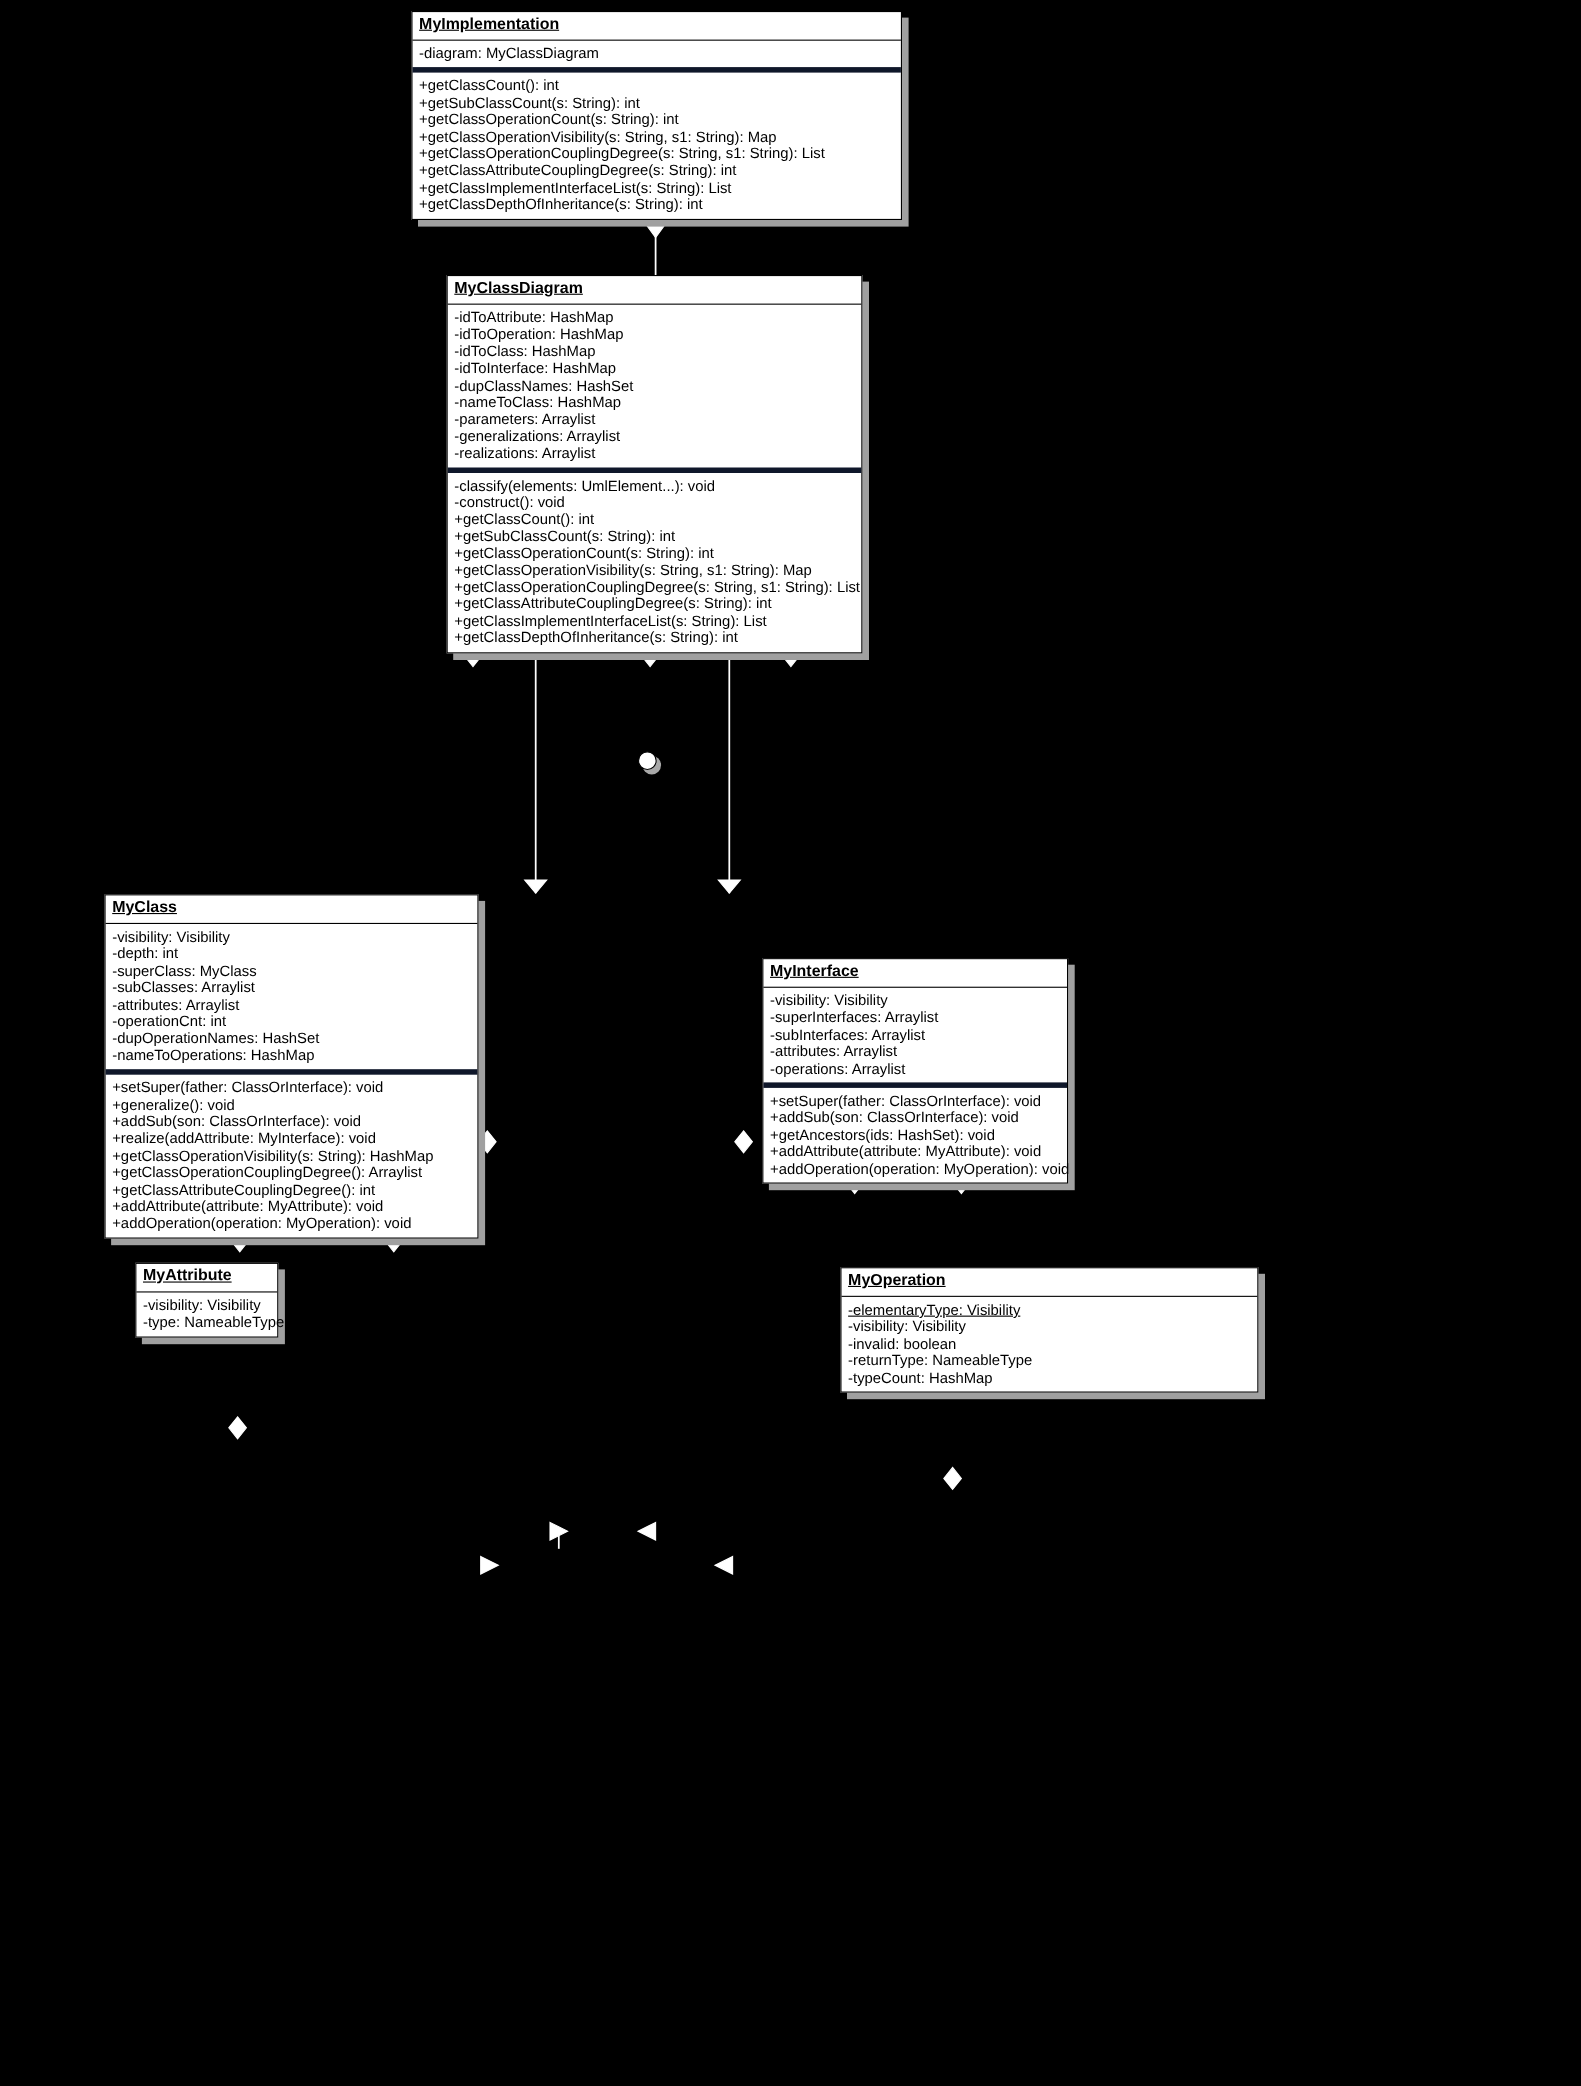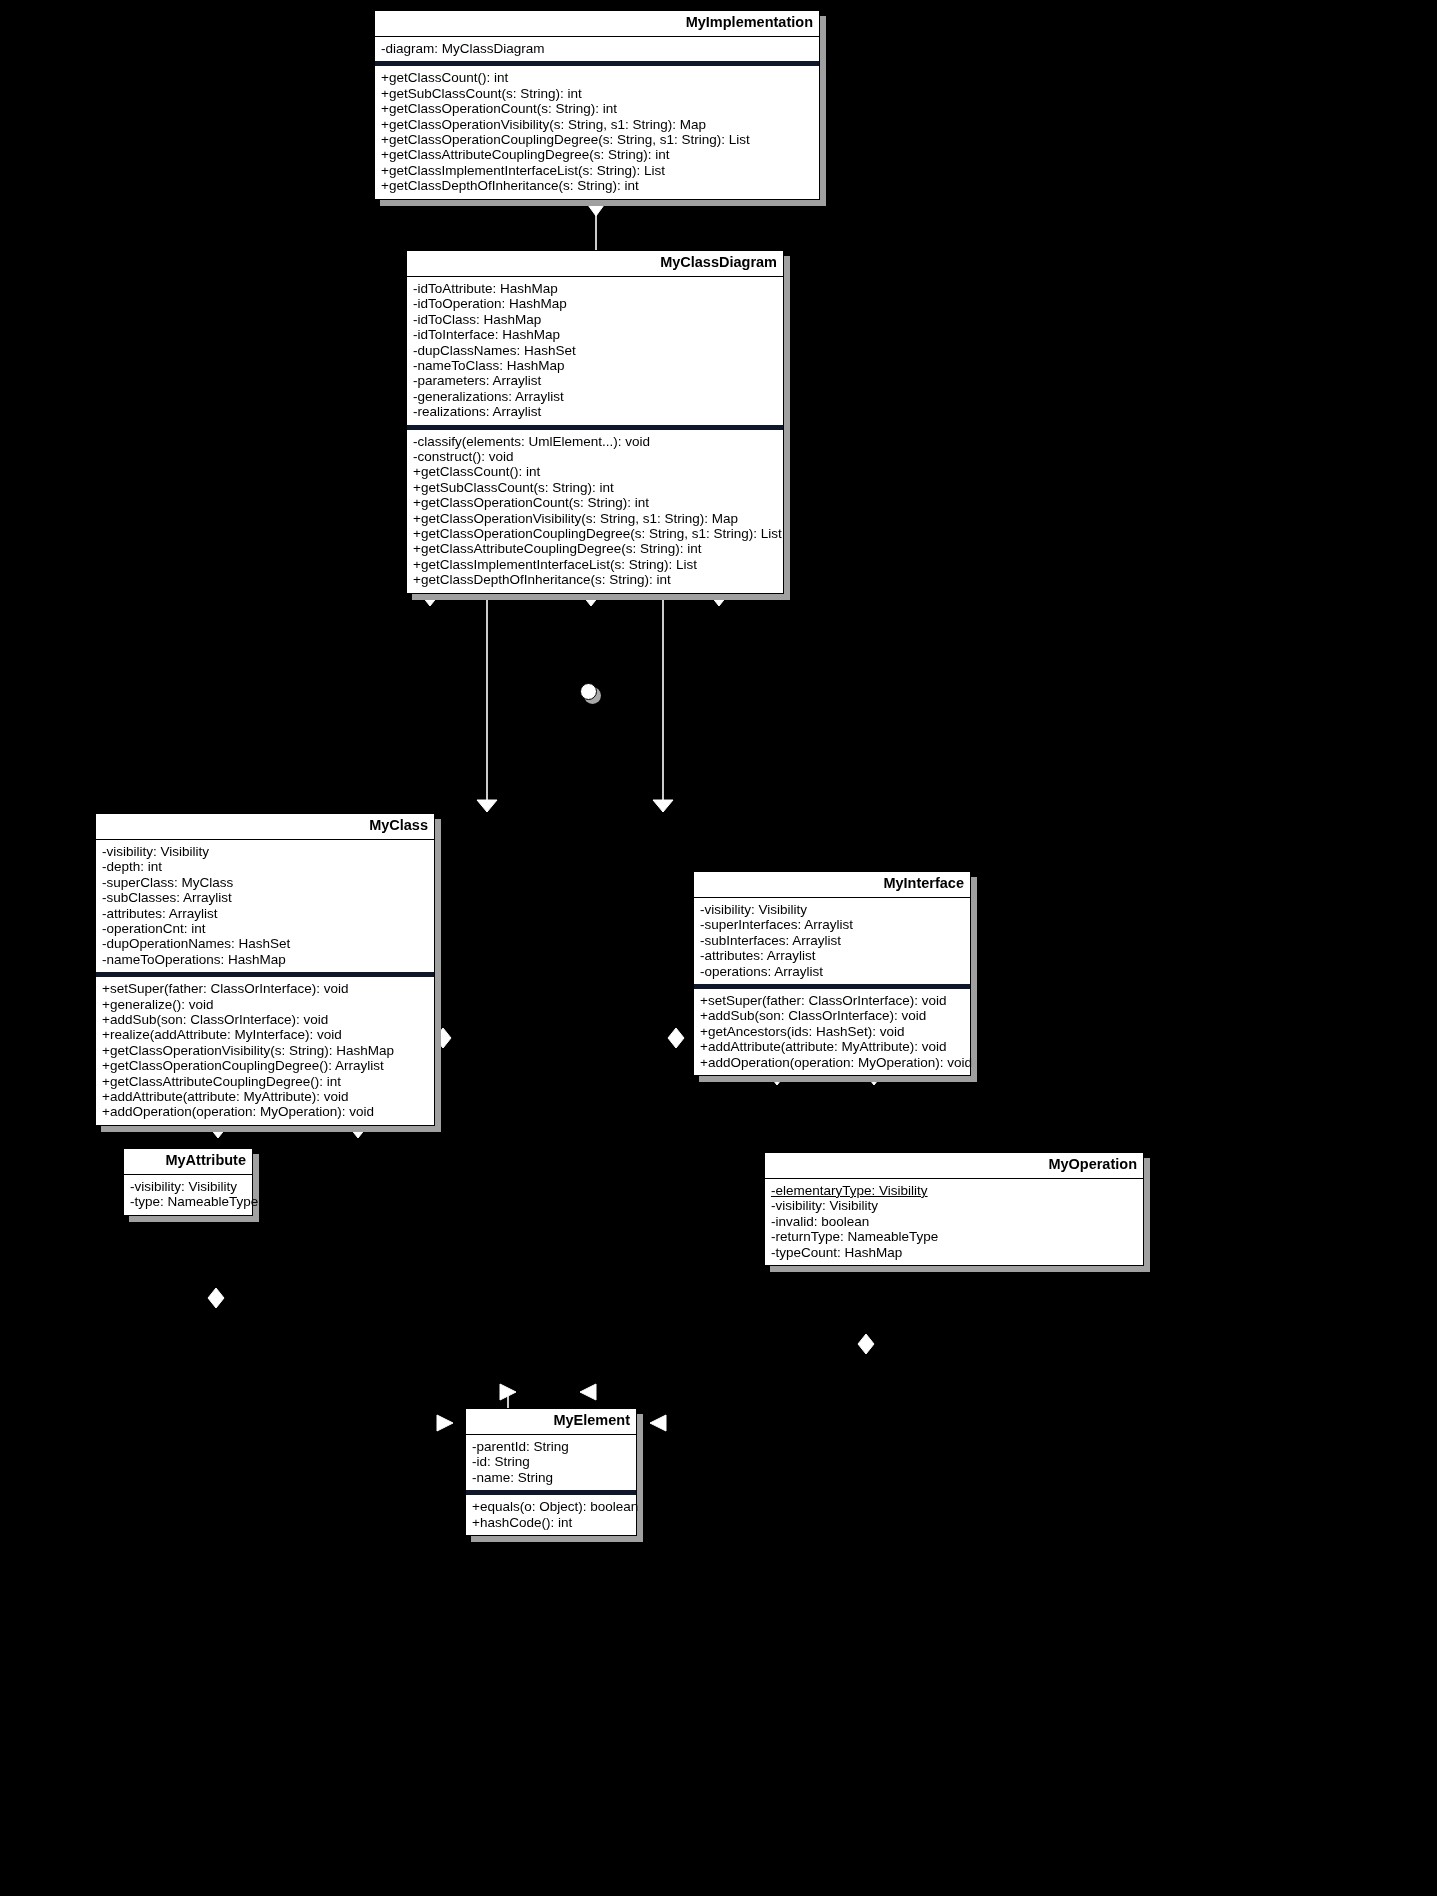--- a/index.html
+++ b/index.html
@@ -29,27 +29,28 @@
   }
   .uml-class {
     position: absolute;
     background: #ffffff;
     border: 1px solid #000000;
     box-shadow: 6px 6px 0 0 rgba(160,160,160,1);
     box-sizing: border-box;
     z-index: 5;
   }
   .uml-title {
-    text-align: right;
+    text-align: left;
     font-weight: bold;
     font-size: 14.5px;
     color: #000;
     padding: 4px 6px 5px 6px;
     border-bottom: 1px solid #000;
     line-height: 1.1;
+    text-decoration: underline;
   }
   .uml-section {
     padding: 4px 6px 5px 6px;
     border-bottom: 5px solid #0f172a;
   }
   .uml-section:last-child {
     border-bottom: none;
   }
   .uml-line {
     font-size: 13.5px;
@@ -226,26 +227,14 @@
   </div>
 
   <div class="uml-class" style="left:123px; top:1148px; width:130px;">
     <div class="uml-title">MyAttribute</div>
     <div class="uml-section">
       <div class="uml-line">-visibility: Visibility</div>
       <div class="uml-line">-type: NameableType</div>
     </div>
   </div>
 
-  <div class="uml-class" style="left:465px; top:1408px; width:172px;">
-    <div class="uml-title">MyElement</div>
-    <div class="uml-section">
-      <div class="uml-line">-parentId: String</div>
-      <div class="uml-line">-id: String</div>
-      <div class="uml-line">-name: String</div>
-    </div>
-    <div class="uml-section">
-      <div class="uml-line">+equals(o: Object): boolean</div>
-      <div class="uml-line">+hashCode(): int</div>
-    </div>
-  </div>
 
 </div>
 
 </body></html>

